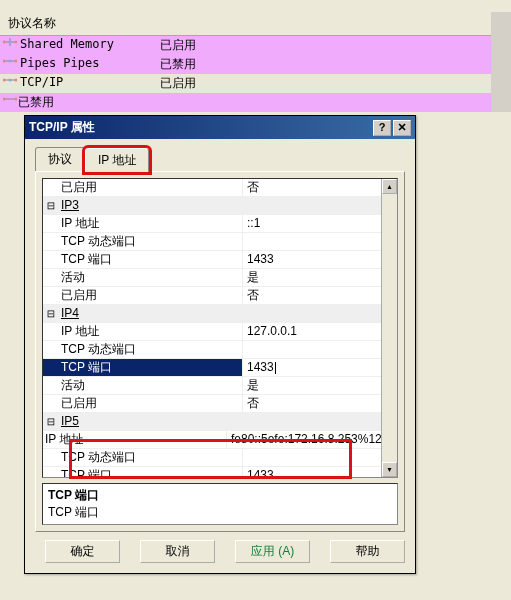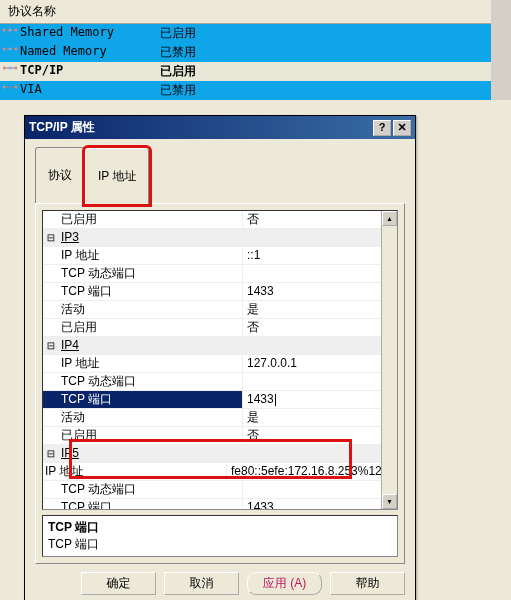--- a/index.html
+++ b/index.html
@@ -9,43 +9,42 @@
     background: #ece9d8;
     width: 511px;
     height: 600px;
     overflow: hidden;
     position: relative;
   }
   
   
   .bg-window {
     position: absolute;
-    top: 0; left: 0; right: 0;
-    background: #0ea5e9;
+    top: 12px; left: 0; right: 0;
+    background: #f0abfc;
     border-right: 20px solid #d4d0c8;
   }
   .bg-header {
     display: flex;
     background: #ece9d8;
     border-bottom: 1px solid #aca899;
     font-weight: normal;
   }
   .bg-header-col {
     padding: 3px 8px;
     border-right: 1px solid #aca899;
   }
   .bg-header-col:first-child { width: 160px; }
   .bg-header-col:last-child { width: 120px; border-right: none;}
   .bg-row {
     display: flex;
     padding: 1px 0;
   }
   .bg-row.selected {
     background: #e8e8d8;
-    font-weight: bold;
   }
   .bg-row-icon {
     width: 18px;
     padding-left: 3px;
     font-size: 10px;
   }
   .bg-row-name { width: 142px; padding-left: 2px; font-family: monospace; }
   .bg-row-status { width: 120px; }
   
   
@@ -83,21 +82,21 @@
   .tabs {
     margin: 8px 10px 0 10px;
     position: relative;
   }
   .tab-strip {
     display: flex;
     position: relative;
     z-index: 2;
   }
   .tab {
-    padding: 19px 12px;
+    padding: 3px 12px;
     background: #ece9d8;
     border: 1px solid #888;
     border-bottom: none;
     border-radius: 3px 3px 0 0;
     margin-right: 0;
     cursor: pointer;
     position: relative;
   }
   .tab.active {
     background: #ece9d8;
@@ -198,35 +197,34 @@
     border: 1px inset #888;
     margin-top: 5px;
     padding: 3px 5px;
     height: 42px;
   }
   .desc-title { font-weight: bold; }
   
   .btn-row {
     display: flex;
     justify-content: flex-end;
-    gap: 8px;
+    gap: 20px;
     padding: 8px 10px 10px 10px;
   }
   .win-btn {
     width: 75px;
     height: 23px;
     background: #ece9d8;
     border: 1px outset #fff;
     font-family: inherit;
     font-size: 12px;
     cursor: pointer;
   }
   .win-btn.disabled {
-    color: #be185d;
-    border-radius: 9px;
+    color: #15803d;
   }
   
   svg.proto-icon { width: 14px; height: 11px; display: inline; }
 </style>
 </head>
 <body>
 
 <div class="bg-window">
   <div class="bg-header">
     <div class="bg-header-col">协议名称</div>
@@ -241,40 +239,39 @@
     <span class="bg-row-name">Shared Memory</span>
     <span class="bg-row-status">已启用</span>
   </div>
   <div class="bg-row">
     <span class="bg-row-icon"><svg class="proto-icon" viewBox="0 0 14 11">
           <path d="M1 5 L6 5 M8 5 L13 5" stroke="#888" stroke-width="1"></path>
           <circle cx="1" cy="5" r="1.5" fill="#d88"></circle>
           <circle cx="13" cy="5" r="1.5" fill="#d88"></circle>
           <circle cx="7" cy="5" r="1.5" fill="#8ad"></circle>
         </svg></span>
-    <span class="bg-row-name">Named Memory</span>
+    <span class="bg-row-name">Pipes Pipes</span>
     <span class="bg-row-status">已禁用</span>
   </div>
   <div class="bg-row selected">
     <span class="bg-row-icon"><svg class="proto-icon" viewBox="0 0 14 11">
           <path d="M1 5 L13 5" stroke="#888" stroke-width="1"></path>
           <circle cx="1" cy="5" r="1.5" fill="#d88"></circle>
           <circle cx="13" cy="5" r="1.5" fill="#d88"></circle>
           <circle cx="7" cy="5" r="1.5" fill="#8ad"></circle>
         </svg></span>
     <span class="bg-row-name">TCP/IP</span>
     <span class="bg-row-status">已启用</span>
   </div>
   <div class="bg-row">
     <span class="bg-row-icon"><svg class="proto-icon" viewBox="0 0 14 11">
           <path d="M1 5 L13 5" stroke="#888" stroke-width="1"></path>
           <circle cx="1" cy="5" r="1.5" fill="#d88"></circle>
           <circle cx="13" cy="5" r="1.5" fill="#d88"></circle>
         </svg></span>
-    <span class="bg-row-name">VIA</span>
     <span class="bg-row-status">已禁用</span>
   </div>
 </div>
 
 <div class="dialog">
   <div class="titlebar">
     <span class="titlebar-text">TCP/IP 属性</span>
     <span class="titlebar-btn">?</span>
     <span class="titlebar-btn">✕</span>
   </div>

